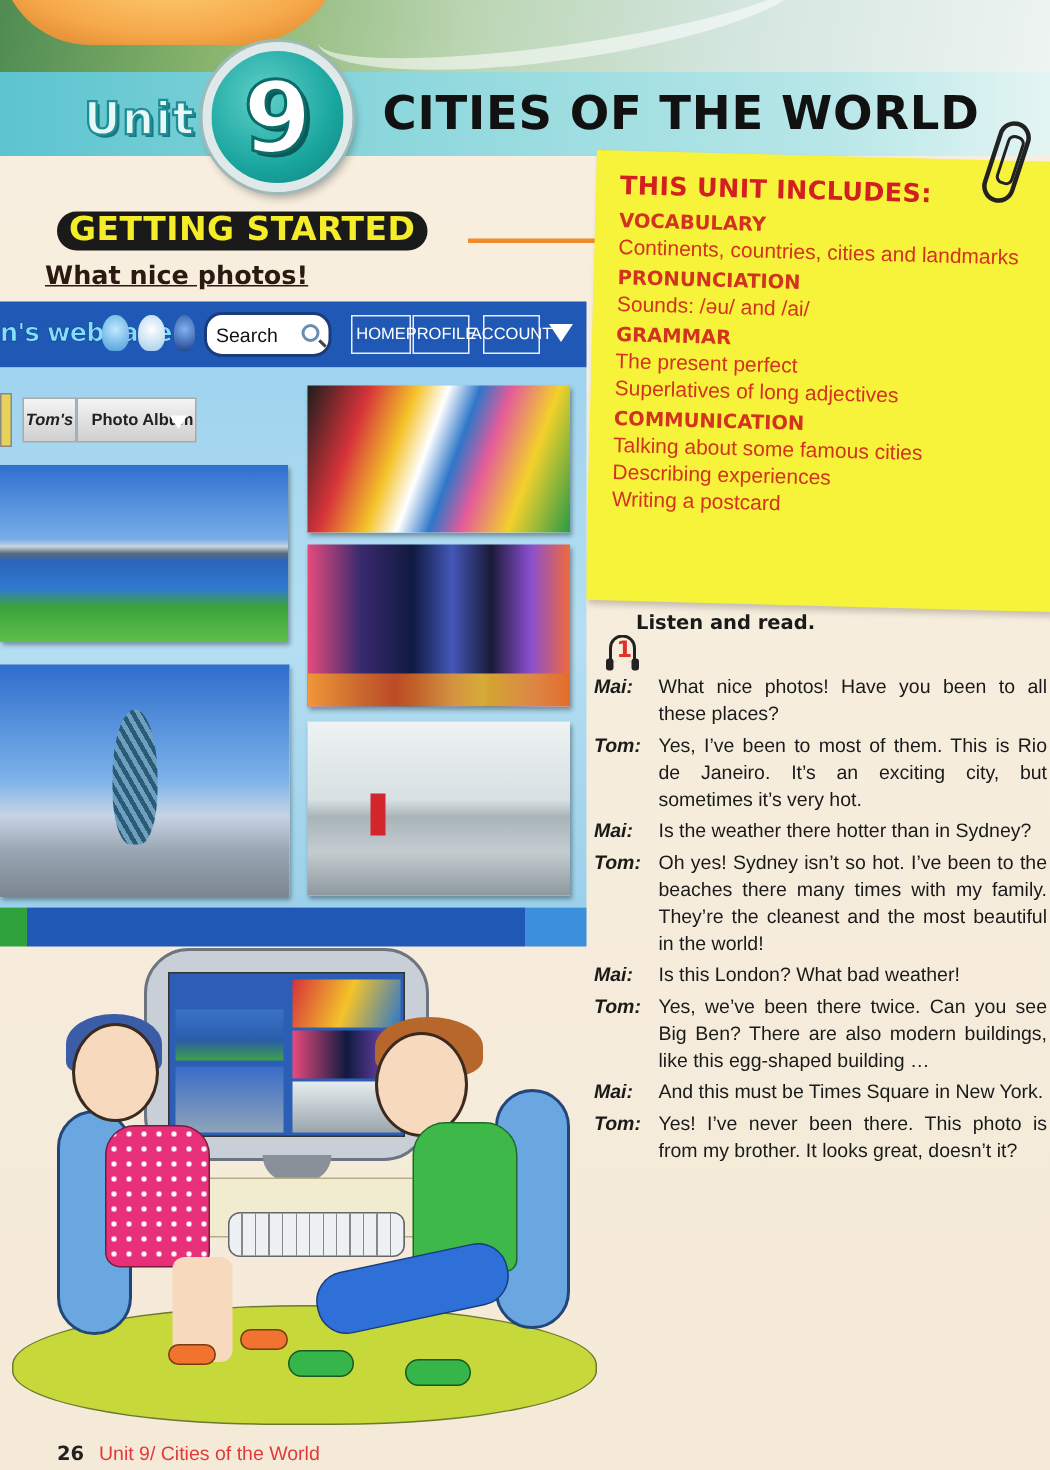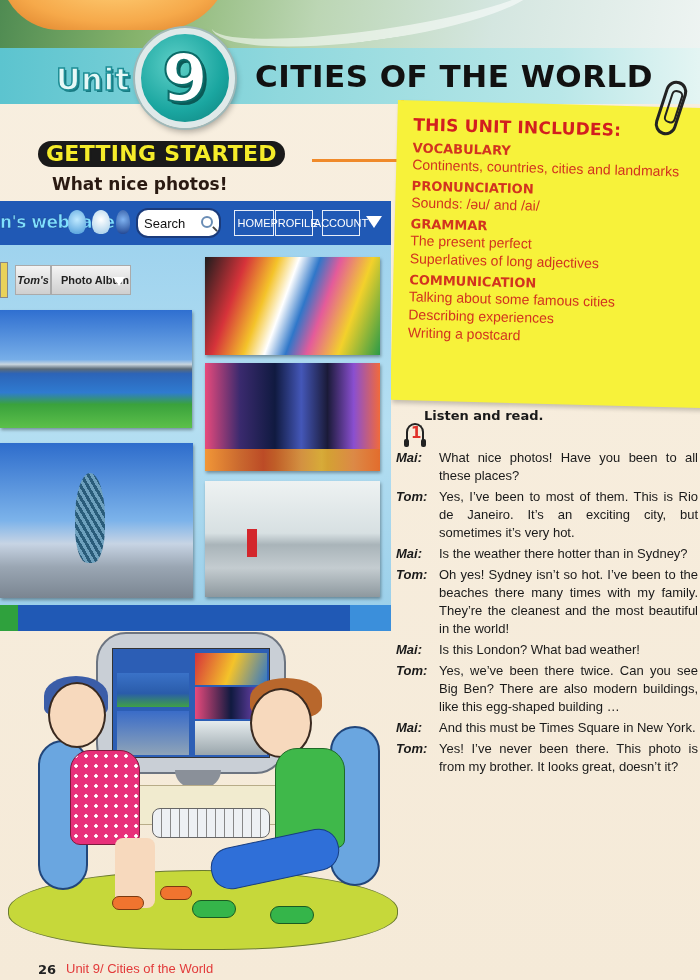--- a/index.html
+++ b/index.html
@@ -38,21 +38,21 @@
   .includes h2 { font: 700 17px "DejaVu Sans", sans-serif; color: #d21f1f; margin-bottom: 6px; letter-spacing: 0.2px; }
   .includes .sec { font: 700 13px "DejaVu Sans", sans-serif; color: #d2331f; margin-top: 5px; }
   .includes .item { font: 400 13px "Liberation Sans", sans-serif; color: #d2331f; line-height: 18px; font-size: 14px; }
 
   
   .orange-box { position: absolute; left: 312px; top: 100px; width: 92px; height: 62px; border: 3px solid #f08a2a; border-left: none; border-top: none; }
 
   .getting { position: absolute; left: 38px; top: 141px; font: 900 22px "DejaVu Sans", sans-serif; color: #f5ec2a;
     -webkit-text-stroke: 1.2px #1a1a1a; paint-order: stroke fill; text-shadow: 0 0 0 #000, 2px 2px 0 #1a1a1a;
     background: #1a1a1a; border-radius: 16px; padding: 0 8px; letter-spacing: 0.3px; line-height: 26px; }
-  .subtitle { position: absolute; left: 52px; top: 174px; font: 900 17px "DejaVu Sans", sans-serif; color: #2a1a12; }
+  .subtitle { position: absolute; left: 30px; top: 174px; font: 900 17px "DejaVu Sans", sans-serif; color: #2a1a12; text-decoration: underline; }
 
   
   .webbar { position: absolute; left: 0; top: 201px; width: 391px; height: 44px; background: #2059b5; }
   .site-name { position: absolute; left: 0; top: 212px; font: 900 17px "DejaVu Sans", sans-serif; color: #7fe0ff; letter-spacing: -0.5px;
     -webkit-text-stroke: 0.5px #1b3f8a; }
   .web-icon { position: absolute; top: 210px; width: 18px; height: 24px; border-radius: 50% 50% 40% 40%; }
   .search-box { position: absolute; left: 136px; top: 208px; width: 85px; height: 30px; background: #fff; border-radius: 12px;
     border: 2px solid #1a3b7c; font: 13px "Liberation Sans", sans-serif; color: #111; padding: 6px 0 0 6px; }
   .search-icon { position: absolute; right: 6px; top: 6px; width: 12px; height: 12px; border: 2px solid #6a8db5; border-radius: 50%; }
   .search-icon::after { content: ""; position: absolute; left: 9px; top: 10px; width: 6px; height: 2px; background: #444; transform: rotate(45deg); }

